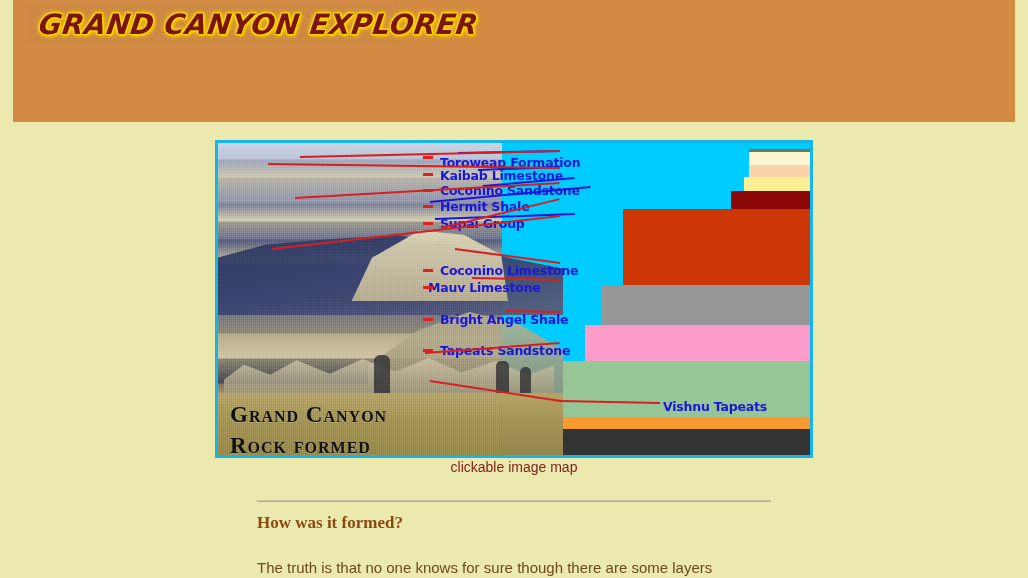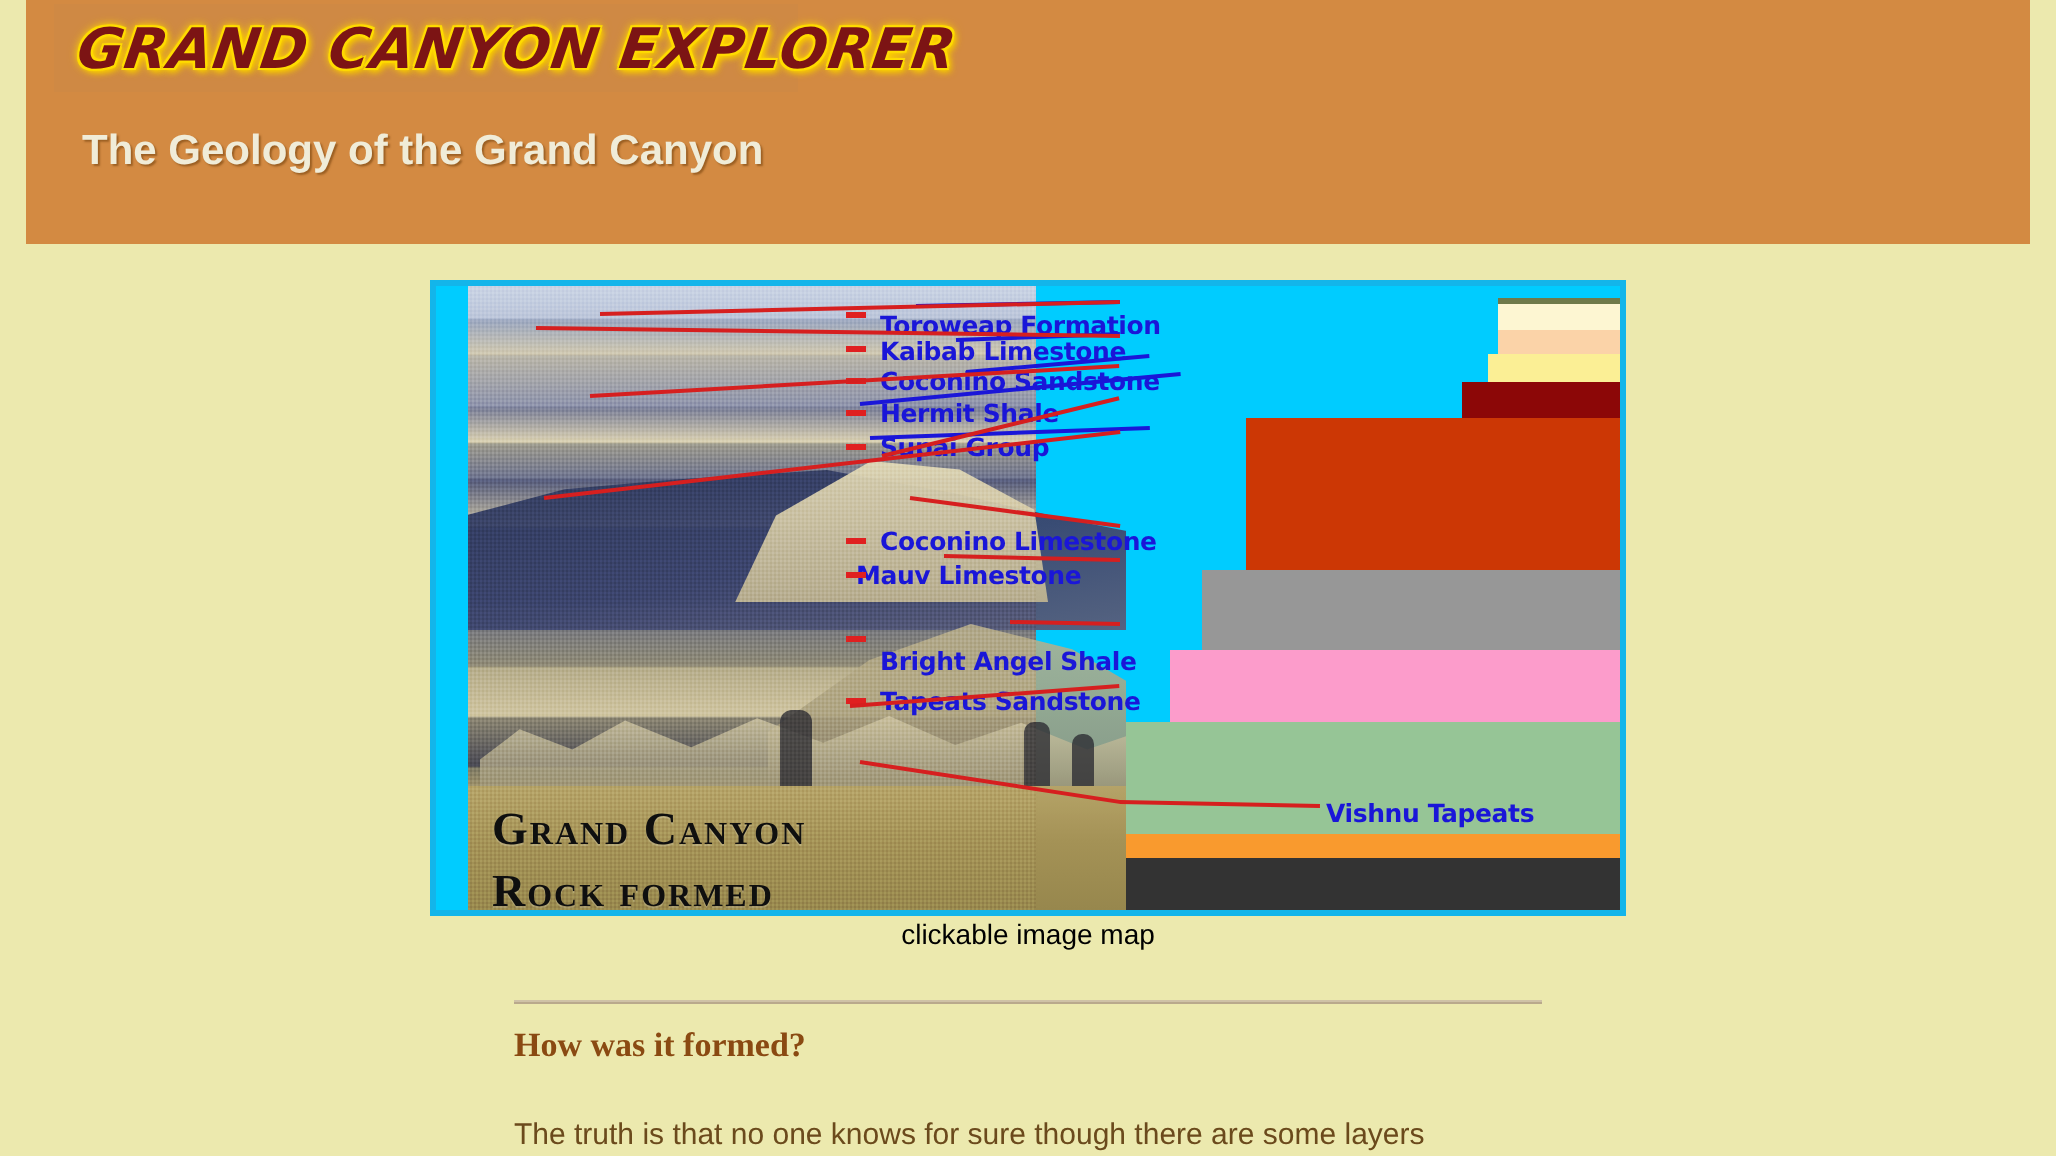--- a/index.html
+++ b/index.html
@@ -49,21 +49,21 @@
     box-sizing:border-box;
     background:#00ccff;
   }
   #imagemap{
     position:absolute;left:0;top:0;width:592px;height:312px;
     overflow:hidden;background:#00ccff;
   }
 
   
   #canyon-photo{
-    position:absolute;left:16px;top:0;width:284px;height:312px;
+    position:absolute;left:0;top:0;width:284px;height:312px;
     background:
       linear-gradient(180deg,
         #c8d2e4 0px, #b9c4da 16px,
         #9aa6c0 17px, #cfc7ad 34px,
         #b8b4a6 35px, #8d93ad 60px,
         #7b8099 61px, #d9cfae 78px,
         #9d9a8c 79px, #6e7490 96px,
         #565c7e 97px, #c9c0a2 120px,
         #47506f 121px, #3e466a 160px,
         #6a6f84 161px, #8f8a74 190px,
@@ -152,21 +152,21 @@
 
   
   .leader-red{
     position:absolute;height:2px;background:#d61f1f;transform-origin:0 50%;
   }
 
   
   #map-caption{
     position:absolute;left:215px;top:459px;width:598px;
     text-align:center;
-    font-size:14px;color:#000000;
+    font-size:14px;color:#7f1d1d;
   }
   #rule{
     position:absolute;left:257px;top:500px;width:514px;height:1px;
     background:#b9a98c;
     border-top:1px solid #cfc2a6;
   }
   #section-heading{
     position:absolute;left:257px;top:513px;
     font-size:17px;font-weight:bold;color:#8a4a12;font-family:Liberation Serif, serif;
   }
@@ -174,21 +174,20 @@
     position:absolute;left:257px;top:557px;width:560px;
     font-size:15px;color:#6b4a1c;line-height:22px;
   }
 </style>
 </head>
 <body>
 
 <div id="header-bar">
   <div id="logo-plate"></div>
   <div id="site-logo">Grand Canyon Explorer</div>
-  <div id="page-title">The Geology of the Grand Canyon</div>
 </div>
 
 <div id="imagemap-wrap">
   <div id="imagemap">
 
     <div id="canyon-photo">
       <div class="ridge-a"></div>
       <div class="ridge-b"></div>
       <div class="talus"></div>
       <div class="butte"></div>
@@ -225,21 +224,21 @@
         <div class="layer-label" style="left: 222px; top: 40px;">Coconino Sandstone</div>
         <div class="tick" style="left: 205px; top: 46px; background: rgb(224, 32, 32);"></div>
         <div class="layer-label" style="left: 222px; top: 56px;">Hermit Shale</div>
         <div class="tick" style="left: 205px; top: 62px; background: rgb(224, 32, 32);"></div>
         <div class="layer-label" style="left: 222px; top: 73px;">Supai Group</div>
         <div class="tick" style="left: 205px; top: 79px; background: rgb(224, 32, 32);"></div>
         <div class="layer-label" style="left: 222px; top: 120px;">Coconino Limestone</div>
         <div class="tick" style="left: 205px; top: 126px; background: rgb(224, 32, 32);"></div>
         <div class="layer-label" style="left: 210px; top: 137px;">Mauv Limestone</div>
         <div class="tick" style="left: 205px; top: 143px; background: rgb(224, 32, 32);"></div>
-        <div class="layer-label" style="left: 222px; top: 180px;">Bright Angel Shale</div>
+        <div class="layer-label" style="left: 222px; top: 169px;">Bright Angel Shale</div>
         <div class="tick" style="left: 205px; top: 175px; background: rgb(224, 32, 32);"></div>
         <div class="layer-label" style="left: 222px; top: 200px;">Tapeats Sandstone</div>
         <div class="tick" style="left: 205px; top: 206px; background: rgb(224, 32, 32);"></div>
         <div class="layer-label" style="left: 445px; top: 256px;">Vishnu Tapeats</div>
         <div class="leader-blue" style="left: 240px; top: 9px; width: 102.02px; transform: rotate(-1.1233deg);"></div>
         <div class="leader-blue" style="left: 260px; top: 26px; width: 82.0549px; transform: rotate(-2.09525deg);"></div>
         <div class="leader-blue" style="left: 265px; top: 42px; width: 92.3472px; transform: rotate(-4.96974deg);"></div>
         <div class="leader-blue" style="left: 212px; top: 58px; width: 160.702px; transform: rotate(-5.35583deg);"></div>
         <div class="leader-blue" style="left: 217px; top: 75px; width: 140.089px; transform: rotate(-2.04541deg);"></div>
       </div>

